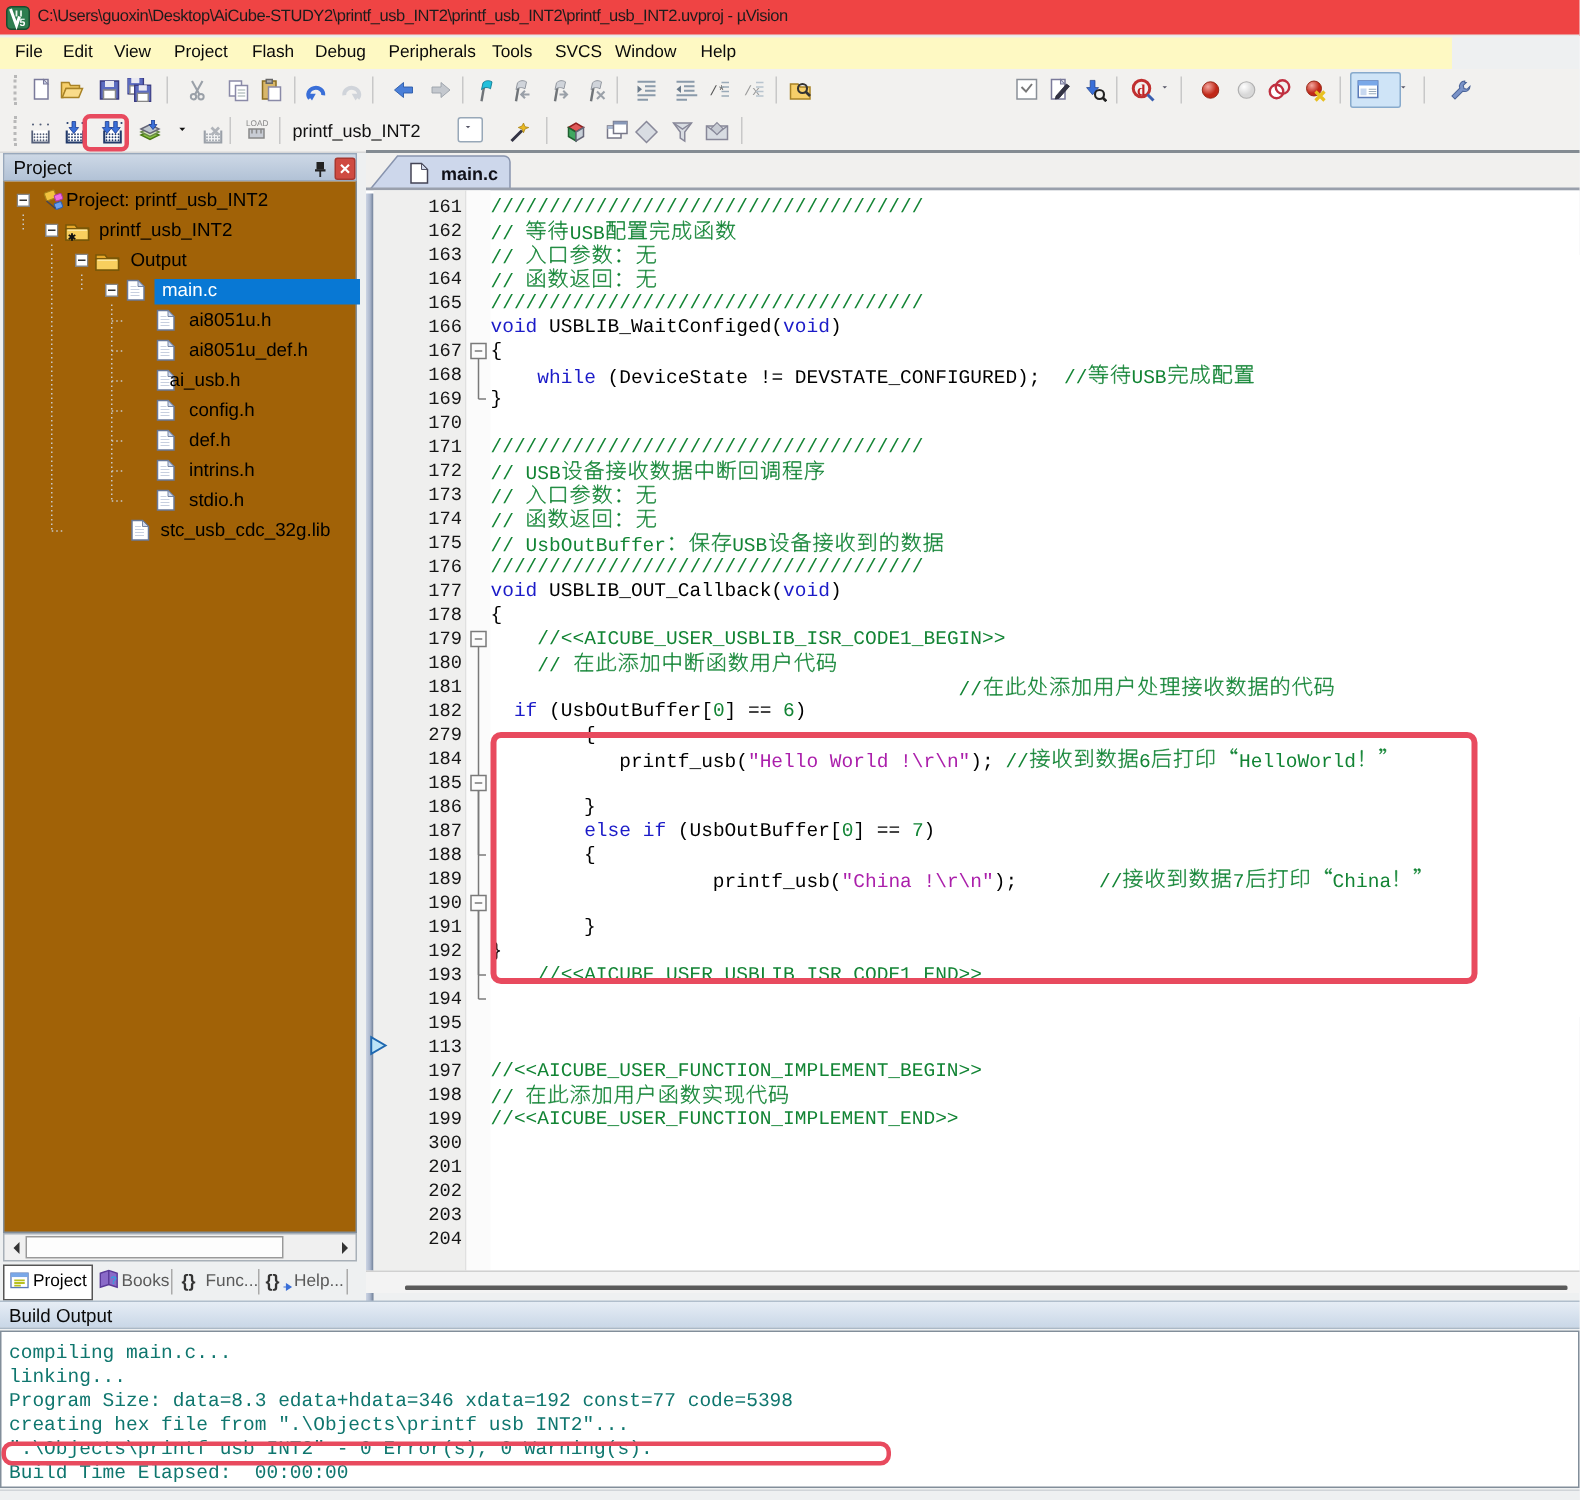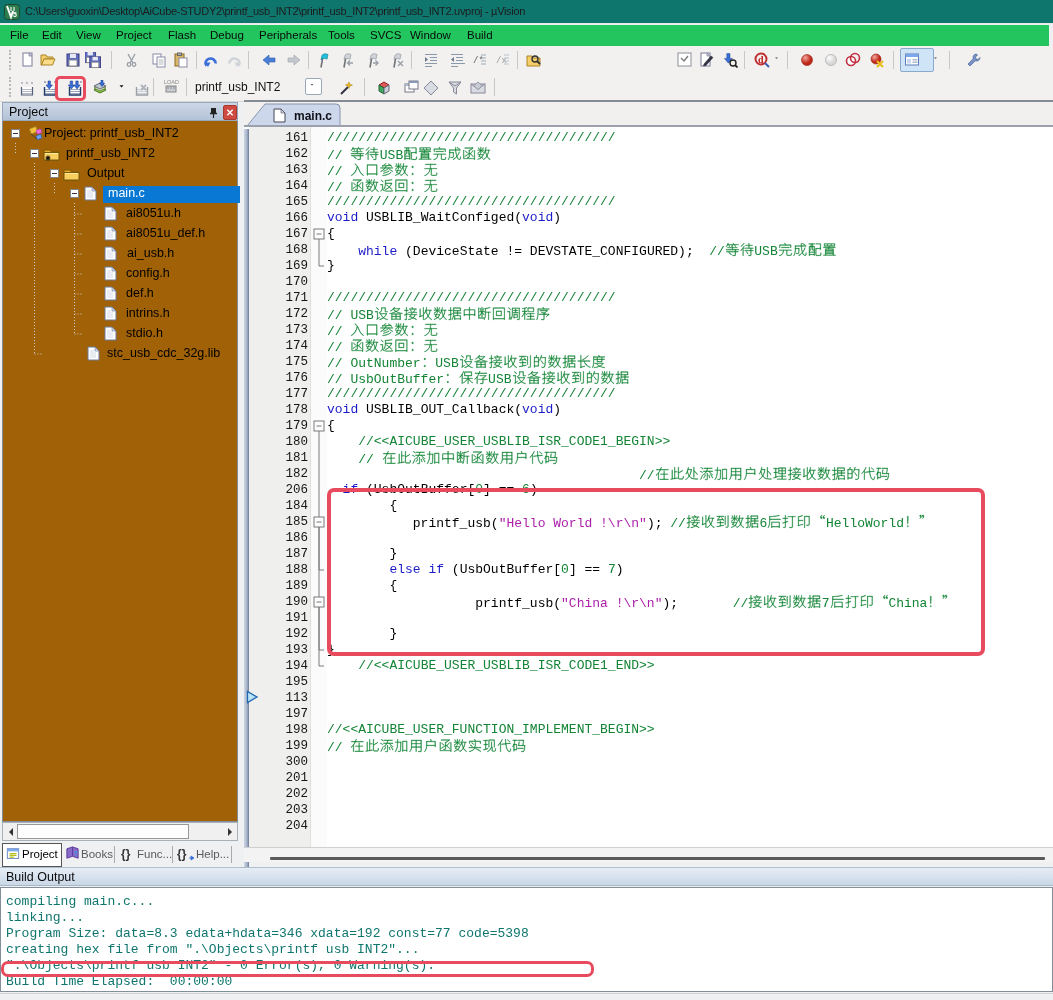--- a/index.html
+++ b/index.html
@@ -1,21 +1,21 @@
 <!DOCTYPE html>
 <html><head><meta charset="utf-8"><style>
 *{margin:0;padding:0;box-sizing:border-box}
 html,body{width:1053px;height:1000px;overflow:hidden;background:#eef0f1;font-family:"Liberation Sans",sans-serif}
 .abs{position:absolute}
 b{font-weight:normal}
 
-#title{position:absolute;left:0;top:0;width:1053px;height:24px;background:#0f766e;border-bottom:1px solid #e8e8e8}
+#title{position:absolute;left:0;top:0;width:1053px;height:24px;background:#ef4444;border-bottom:1px solid #e8e8e8}
 #title .txt{position:absolute;left:25px;top:5px;font-size:11px;color:#1c1c1c;letter-spacing:-0.3px}
 
-#menu{position:absolute;left:0;top:25px;width:1049px;height:21px;background:#22c55e}
+#menu{position:absolute;left:0;top:25px;width:968px;height:21px;background:#fef9c3}
 #menu span{position:absolute;top:4px;font-size:11.5px;color:#0a0a0a}
 
 #tbar{position:absolute;left:0;top:46px;width:1053px;height:56px;background:#f2f1ef;border-bottom:1px solid #d8d8d8}
 #row1{position:absolute;left:8px;top:2px;width:1040px;height:25px}
 #row2{position:absolute;left:8px;top:29px;width:1040px;height:26px}
 .ti{position:absolute}
 .tsep{position:absolute;top:3px;width:1px;height:18px;background:#c8c8c8}
 .combo{position:absolute;left:187px;top:5px;font-size:12px;color:#111}
 .grip{position:absolute;left:1px;width:3px;height:20px;top:2px;border-left:2px dotted #b8b8b8}
 
@@ -125,21 +125,21 @@
     <span style="left:10px">File</span>
     <span style="left:42px">Edit</span>
     <span style="left:76px">View</span>
     <span style="left:116px">Project</span>
     <span style="left:168px">Flash</span>
     <span style="left:210px">Debug</span>
     <span style="left:259px">Peripherals</span>
     <span style="left:328px">Tools</span>
     <span style="left:370px">SVCS</span>
     <span style="left:410px">Window</span>
-    <span style="left:467px">Build</span>
+    <span style="left:467px">Help</span>
   </div>
 <div id="tbar">
   <div id="row1">
       <span class="grip"></span>
       <svg class="ti " style="left:12px;top:4px" width="16" height="16" viewBox="0 0 16 16">
         <rect x="3" y="1" width="9" height="13" fill="#fff" stroke="#7a7a9a"></rect>
         <path d="M9 1l3 3h-3z" fill="#cdd4ea" stroke="#7a7a9a" stroke-width=".7"></path>
       </svg>
       <svg class="ti " style="left:32px;top:4px" width="16" height="16" viewBox="0 0 16 16">
         <path d="M1 3h5l1 2h6v2H4L2 13H1z" fill="#f7cf6a" stroke="#a98326"></path>
@@ -521,21 +521,21 @@
       <path d="M1 1h7l4 4v9H1z" fill="#fff" stroke="#6a7a9a"></path>
       <path d="M8 1l4 4H8z" fill="#d0d8ea" stroke="#6a7a9a" stroke-width=".6"></path>
       <path d="M3 5h4M3 7h6M3 9h6M3 11h6" stroke="#c8d0e0" stroke-width=".8"></path>
     </svg>
     <span class="tl" style="left:123px;top:105px">ai8051u_def.h</span>
     <svg class="abs" style="left:101px;top:125px" width="13" height="15" viewBox="0 0 13 15">
       <path d="M1 1h7l4 4v9H1z" fill="#fff" stroke="#6a7a9a"></path>
       <path d="M8 1l4 4H8z" fill="#d0d8ea" stroke="#6a7a9a" stroke-width=".6"></path>
       <path d="M3 5h4M3 7h6M3 9h6M3 11h6" stroke="#c8d0e0" stroke-width=".8"></path>
     </svg>
-    <span class="tl" style="left:124px;top:125px">ai_usb.h</span>
+    <span class="tl" style="left:110px;top:125px">ai_usb.h</span>
     <svg class="abs" style="left:101px;top:145px" width="13" height="15" viewBox="0 0 13 15">
       <path d="M1 1h7l4 4v9H1z" fill="#fff" stroke="#6a7a9a"></path>
       <path d="M8 1l4 4H8z" fill="#d0d8ea" stroke="#6a7a9a" stroke-width=".6"></path>
       <path d="M3 5h4M3 7h6M3 9h6M3 11h6" stroke="#c8d0e0" stroke-width=".8"></path>
     </svg>
     <span class="tl" style="left:123px;top:145px">config.h</span>
     <svg class="abs" style="left:101px;top:165px" width="13" height="15" viewBox="0 0 13 15">
       <path d="M1 1h7l4 4v9H1z" fill="#fff" stroke="#6a7a9a"></path>
       <path d="M8 1l4 4H8z" fill="#d0d8ea" stroke="#6a7a9a" stroke-width=".6"></path>
       <path d="M3 5h4M3 7h6M3 9h6M3 11h6" stroke="#c8d0e0" stroke-width=".8"></path>
@@ -627,21 +627,21 @@
         <div class="ln">173</div>
         <div class="ln">174</div>
         <div class="ln">175</div>
         <div class="ln">176</div>
         <div class="ln">177</div>
         <div class="ln">178</div>
         <div class="ln">179</div>
         <div class="ln">180</div>
         <div class="ln">181</div>
         <div class="ln">182</div>
-        <div class="ln">206</div>
+        <div class="ln">279</div>
         <div class="ln">184</div>
         <div class="ln">185</div>
         <div class="ln">186</div>
         <div class="ln">187</div>
         <div class="ln">188</div>
         <div class="ln">189</div>
         <div class="ln">190</div>
         <div class="ln">191</div>
         <div class="ln">192</div>
         <div class="ln">193</div>
@@ -745,37 +745,20 @@
             </g>
           </svg></div><div class="ln"><i class="c">// </i><svg class="cj" width="88.20" height="16" viewBox="0 0 88.20 16" fill="#128434" stroke="#128434" stroke-width="0.45">
             <g transform="translate(0,0.80) scale(0.9372)">
               <use href="#g6" x="0.00"></use>
               <use href="#g7" x="15.68"></use>
               <use href="#g13" x="31.37"></use>
               <use href="#g14" x="47.05"></use>
               <use href="#g11" x="62.74"></use>
               <use href="#g12" x="78.42"></use>
             </g>
-          </svg></div><div class="ln"><i class="c">// OutNumber</i><svg class="cj" width="14.70" height="16" viewBox="0 0 14.70 16" fill="#128434" stroke="#128434" stroke-width="0.45">
-            <g transform="translate(0,0.80) scale(0.9372)">
-              <use href="#g11" x="0.00"></use>
-            </g>
-          </svg><i class="c">USB</i><svg class="cj" width="147.00" height="16" viewBox="0 0 147.00 16" fill="#128434" stroke="#128434" stroke-width="0.45">
-            <g transform="translate(0,0.80) scale(0.9372)">
-              <use href="#g15" x="0.00"></use>
-              <use href="#g16" x="15.68"></use>
-              <use href="#g17" x="31.37"></use>
-              <use href="#g18" x="47.05"></use>
-              <use href="#g46" x="62.74"></use>
-              <use href="#g25" x="78.42"></use>
-              <use href="#g7" x="94.11"></use>
-              <use href="#g19" x="109.79"></use>
-              <use href="#g26" x="125.48"></use>
-              <use href="#g27" x="141.16"></use>
-            </g>
           </svg></div><div class="ln"><i class="c">// UsbOutBuffer</i><svg class="cj" width="14.70" height="16" viewBox="0 0 14.70 16" fill="#128434" stroke="#128434" stroke-width="0.45">
             <g transform="translate(0,0.80) scale(0.9372)">
               <use href="#g11" x="0.00"></use>
             </g>
           </svg><svg class="cj" width="29.40" height="16" viewBox="0 0 29.40 16" fill="#128434" stroke="#128434" stroke-width="0.45">
             <g transform="translate(0,0.80) scale(0.9372)">
               <use href="#g28" x="0.00"></use>
               <use href="#g29" x="15.68"></use>
             </g>
           </svg><i class="c">USB</i><svg class="cj" width="117.60" height="16" viewBox="0 0 117.60 16" fill="#128434" stroke="#128434" stroke-width="0.45">
@@ -871,21 +854,21 @@
               <use href="#g33" x="47.05"></use>
               <use href="#g34" x="62.74"></use>
               <use href="#g35" x="78.42"></use>
               <use href="#g6" x="94.11"></use>
               <use href="#g7" x="109.79"></use>
               <use href="#g53" x="125.48"></use>
               <use href="#g54" x="141.16"></use>
               <use href="#g36" x="156.84"></use>
               <use href="#g37" x="172.53"></use>
             </g>
-          </svg></div><div class="ln"></div><div class="ln"></div><div class="ln"></div></div>
+          </svg></div><div class="ln"><i class="c">//&lt;&lt;AICUBE_USER_FUNCTION_IMPLEMENT_END&gt;&gt;</i></div><div class="ln"></div><div class="ln"></div><div class="ln"></div></div>
   <svg class="abs" style="left:2px;top:563px;z-index:40" width="13" height="14" viewBox="0 0 13 14">
         <path d="M1.5 1.5v11L11 7z" fill="#bce4f8" stroke="#2068b0" stroke-width="1.3"></path>
       </svg>
  </div>
  <div id="edscr">
       <div id="edthumb"></div>
     </div>
 </div>
 <div class="red" style="left:327px;top:488px;width:658px;height:168px;border-width:4px;border-radius:7px"></div>
 <div id="bhead">

